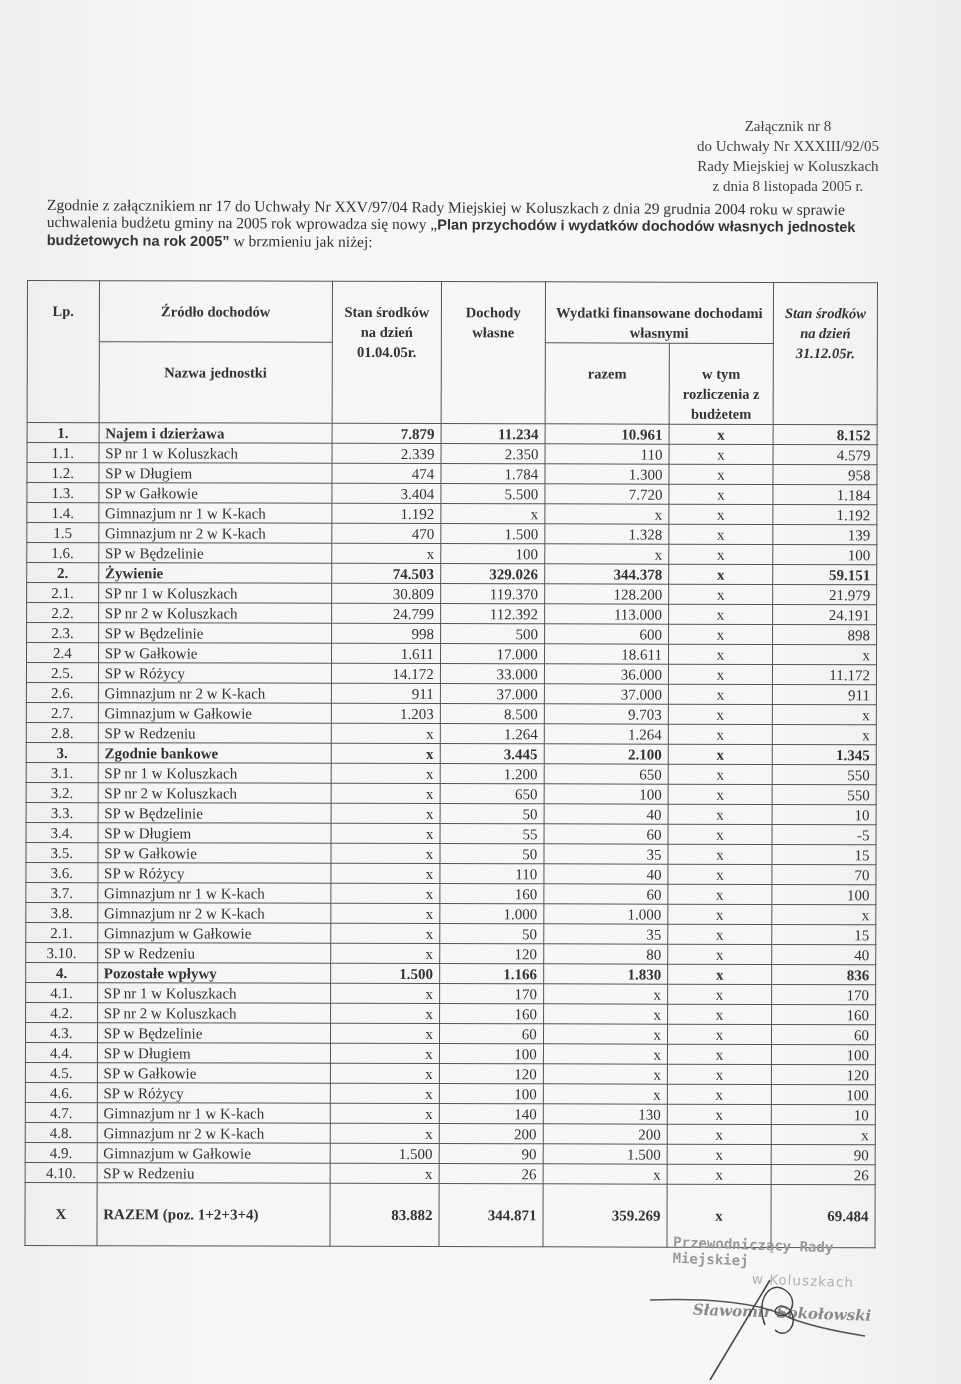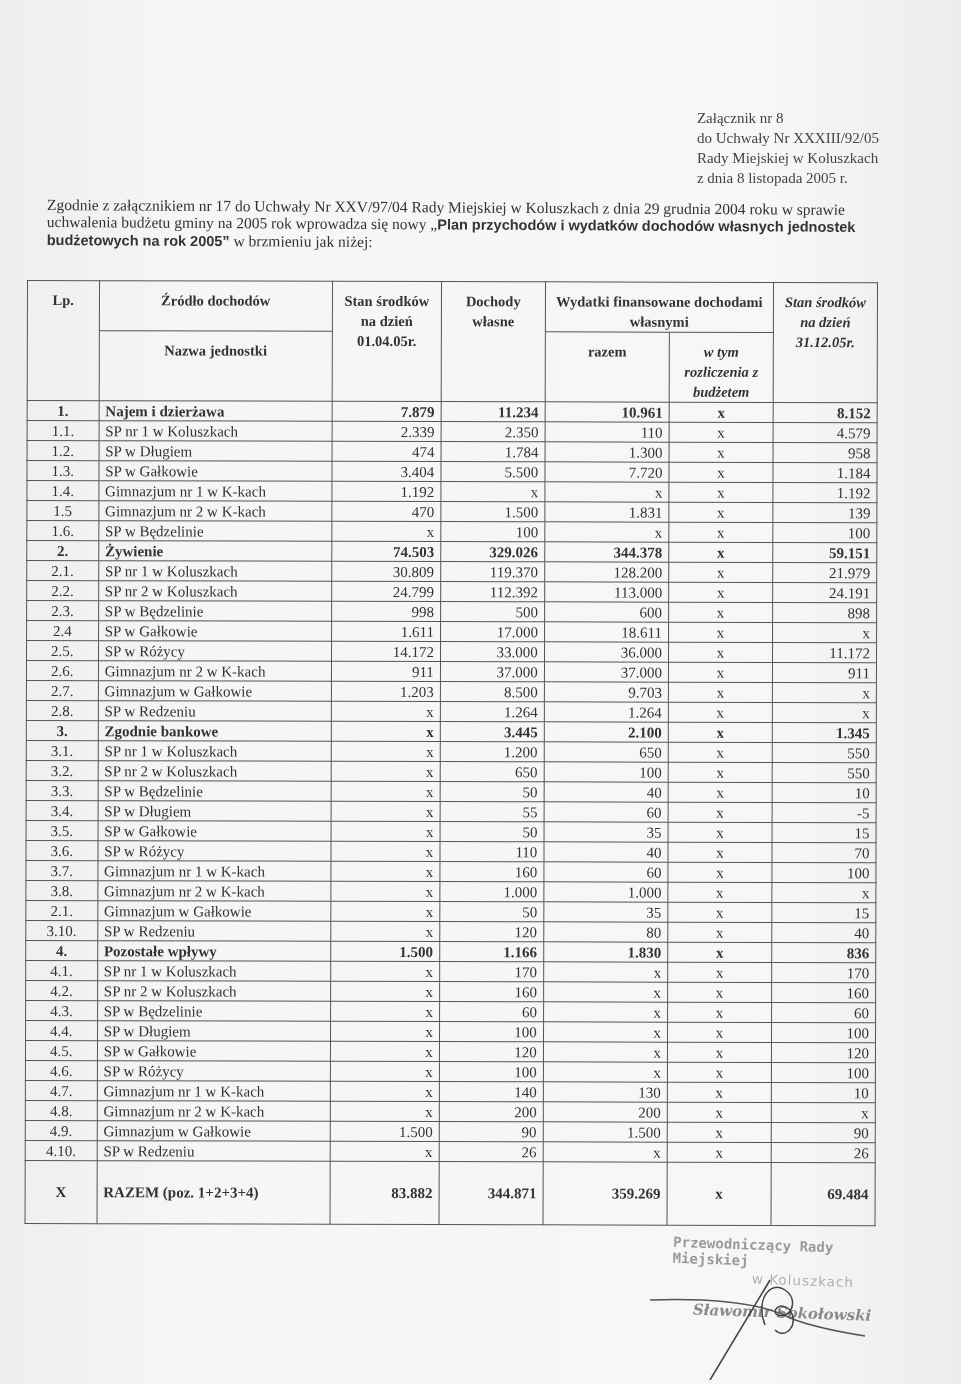--- a/index.html
+++ b/index.html
@@ -9,22 +9,22 @@
     font-family: "Liberation Serif", "DejaVu Serif", serif;
     color: #3a3a3a;
     position: relative;
     overflow: hidden;
   }
   .page-shade {
     position: absolute; left: 0; top: 0; width: 961px; height: 1384px;
     background: linear-gradient(90deg, #eeeeec 0%, #f6f6f4 20%, #f7f7f5 80%, #ececea 100%);
   }
   .attachment {
-    position: absolute; right: 82px; top: 108px;
-    text-align: left; font-size: 15px; line-height: 20px; color: #444;
+    position: absolute; right: 82px; top: 116px;
+    text-align: center; font-size: 15px; line-height: 20px; color: #444;
   }
   .intro {
     position: absolute; left: 47px; top: 196px; width: 835px;
     font-size: 15.5px; line-height: 17px; color: #333;
     transform: rotate(0.35deg);
     transform-origin: left top;
   }
   .intro b { font-weight: bold; font-family: "Liberation Sans", "DejaVu Sans", sans-serif; font-size: 14.5px; }
   table.plan {
     position: absolute; left: 27px; top: 280px; width: 851px;
@@ -33,28 +33,28 @@
     transform: rotate(0.15deg); transform-origin: left top;
   }
   table.plan th, table.plan td {
     border: 1px solid #555;
     padding: 0 6px;
     height: 19px;
     line-height: 18px;
   }
   table.plan th {
     font-weight: bold; font-size: 14.5px; text-align: center; vertical-align: top;
-    padding-top: 9px; line-height: 20px; color: #333;
+    padding-top: 20px; line-height: 20px; color: #333;
   }
   th.lp { width: 58px; }
   th.src { width: 218px; margin-top: 26px; }
   th.stan1 { width: 95px; margin-top: 24px; }
   th.doch { width: 90px; }
   th.razem { width: 110px; margin-left: 28px; }
-  th.wtym { width: 90px; font-style: italic; }
+  th.wtym { width: 90px; }
   th.stan2 { width: 90px; font-style: italic; }
   th.sub-h { height: 44px; }
   td.c-lp { text-align: center; }
   td.c-name { text-align: left; margin-top: 36px; }
   td.num { text-align: right; }
   td.cx { text-align: center; }
   tr.group td { font-weight: bold; font-size: 15px; }
   tr.total td { height: 62px; font-weight: bold; }
   tr.total td.c-lp, tr.total td.c-name { font-size: 15px; }
   .stamp {
@@ -152,21 +152,21 @@
         <td class="num">x</td>
         <td class="num">x</td>
         <td class="cx">x</td>
         <td class="num">1.192</td>
       </tr>
       <tr>
         <td class="c-lp">1.5</td>
         <td class="c-name">Gimnazjum nr 2 w K-kach</td>
         <td class="num">470</td>
         <td class="num">1.500</td>
-        <td class="num">1.831</td>
+        <td class="num">1.328</td>
         <td class="cx">x</td>
         <td class="num">139</td>
       </tr>
       <tr>
         <td class="c-lp">1.6.</td>
         <td class="c-name">SP w Będzelinie</td>
         <td class="num">x</td>
         <td class="num">100</td>
         <td class="num">x</td>
         <td class="cx">x</td>

